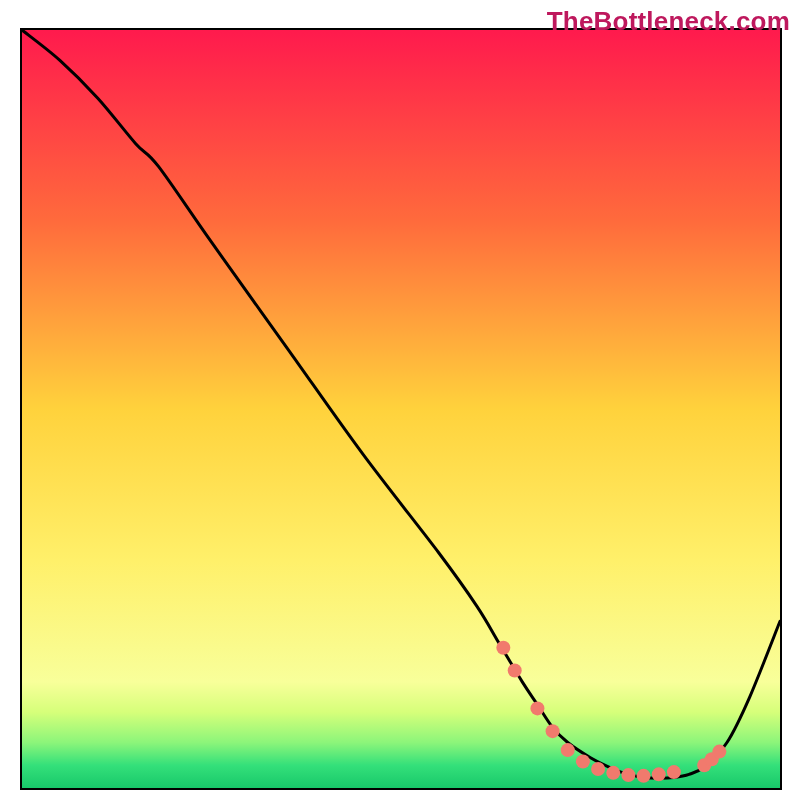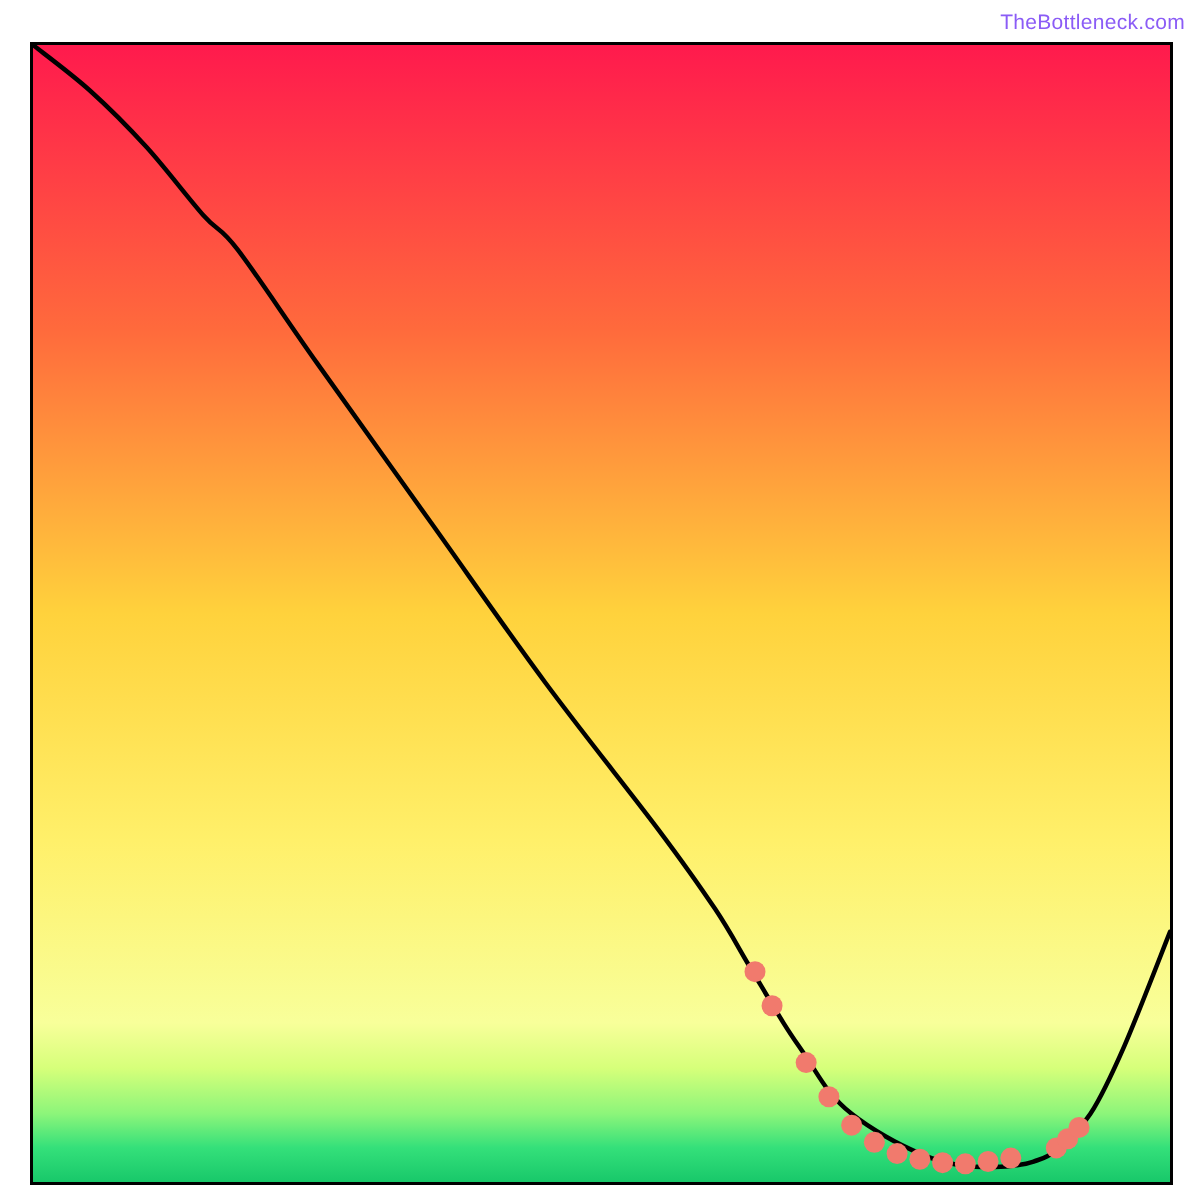--- a/index.html
+++ b/index.html
@@ -13,23 +13,23 @@
   }
   .frame {
     position: relative;
     width: 800px;
     height: 800px;
   }
   .watermark {
     position: absolute;
     top: 6px;
     right: 10px;
-    color: #8b5cf6;
-    font-size: 14px;
-    font-weight: 400;
+    color: #be185d;
+    font-size: 26px;
+    font-weight: 700;
     letter-spacing: 0.2px;
     z-index: 10;
   }
   .plot-area {
     position: absolute;
     left: 20px;
     top: 28px;
     width: 762px;
     height: 762px;
     border: 2px solid #000000;

